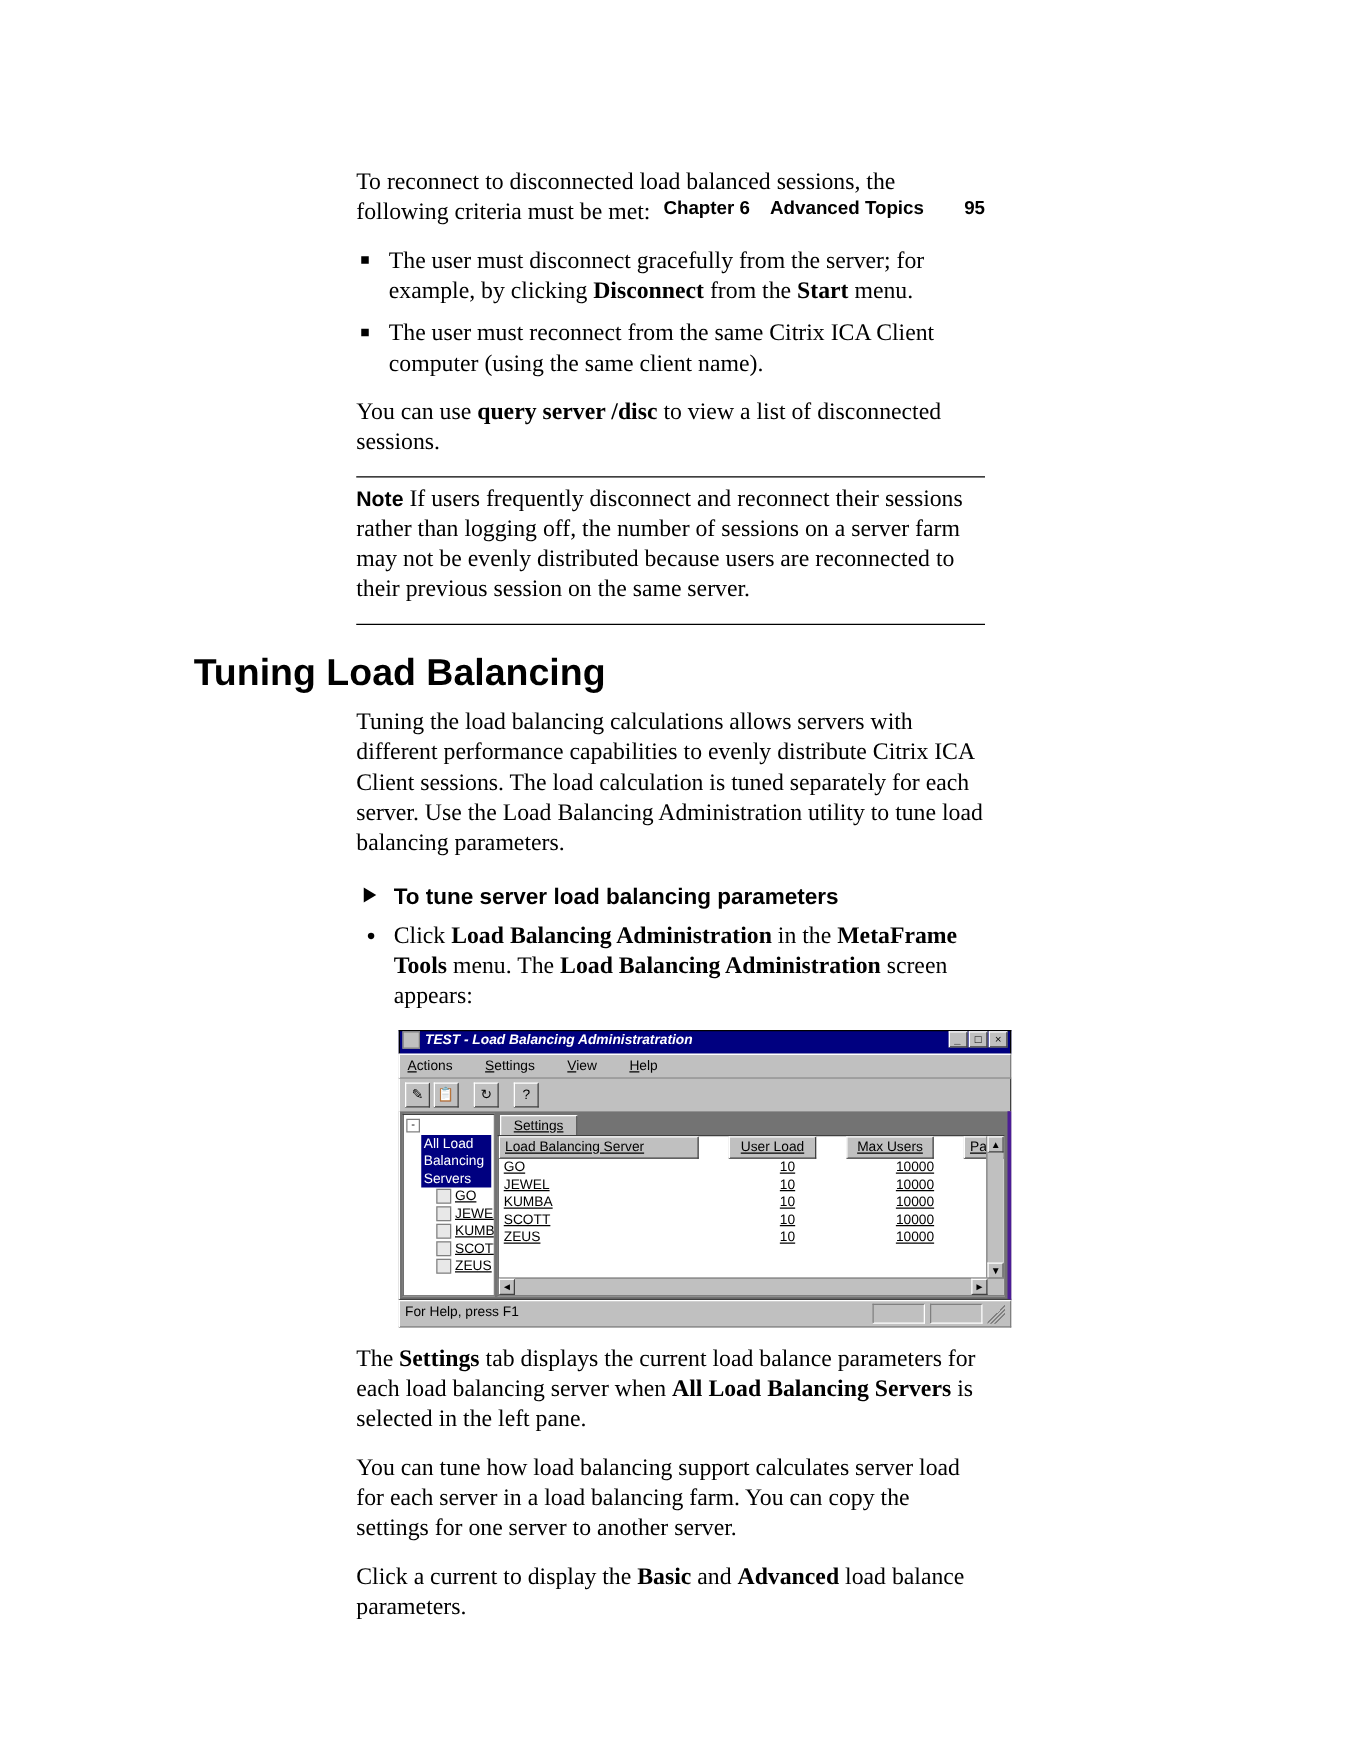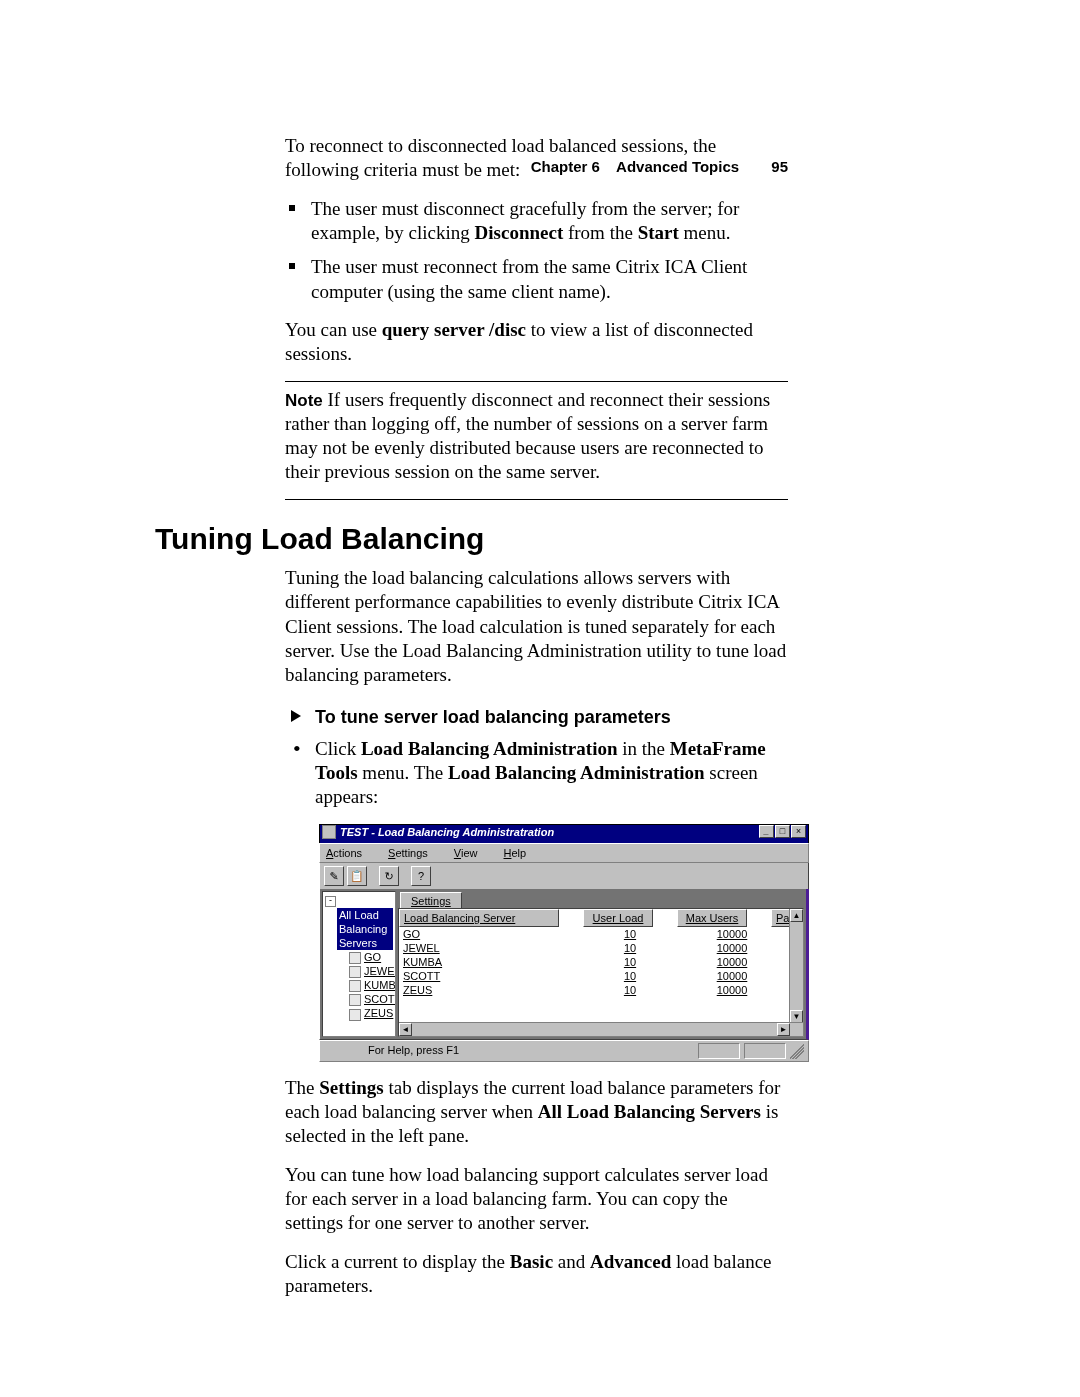--- a/index.html
+++ b/index.html
@@ -285,21 +285,21 @@
     padding: 2px 4px;
     font-size:11px;
     gap: 4px;
   }
   .statusbar .sunk {
     border:1px solid #808080;
     border-right-color:#fff; border-bottom-color:#fff;
     height:14px;
     flex: 0 0 40px;
   }
-  .statusbar .msg { flex:1;margin-left:44px; }
+  .statusbar .msg { flex:1; }
   .grip {
     width:14px; flex:0 0 14px;
     background:
       linear-gradient(135deg, transparent 0 50%, #808080 50% 55%, transparent 55% 100%),
       linear-gradient(135deg, transparent 0 60%, #808080 60% 65%, transparent 65% 100%),
       linear-gradient(135deg, transparent 0 70%, #808080 70% 75%, transparent 75% 100%);
   }
 </style>
 </head>
 <body>

